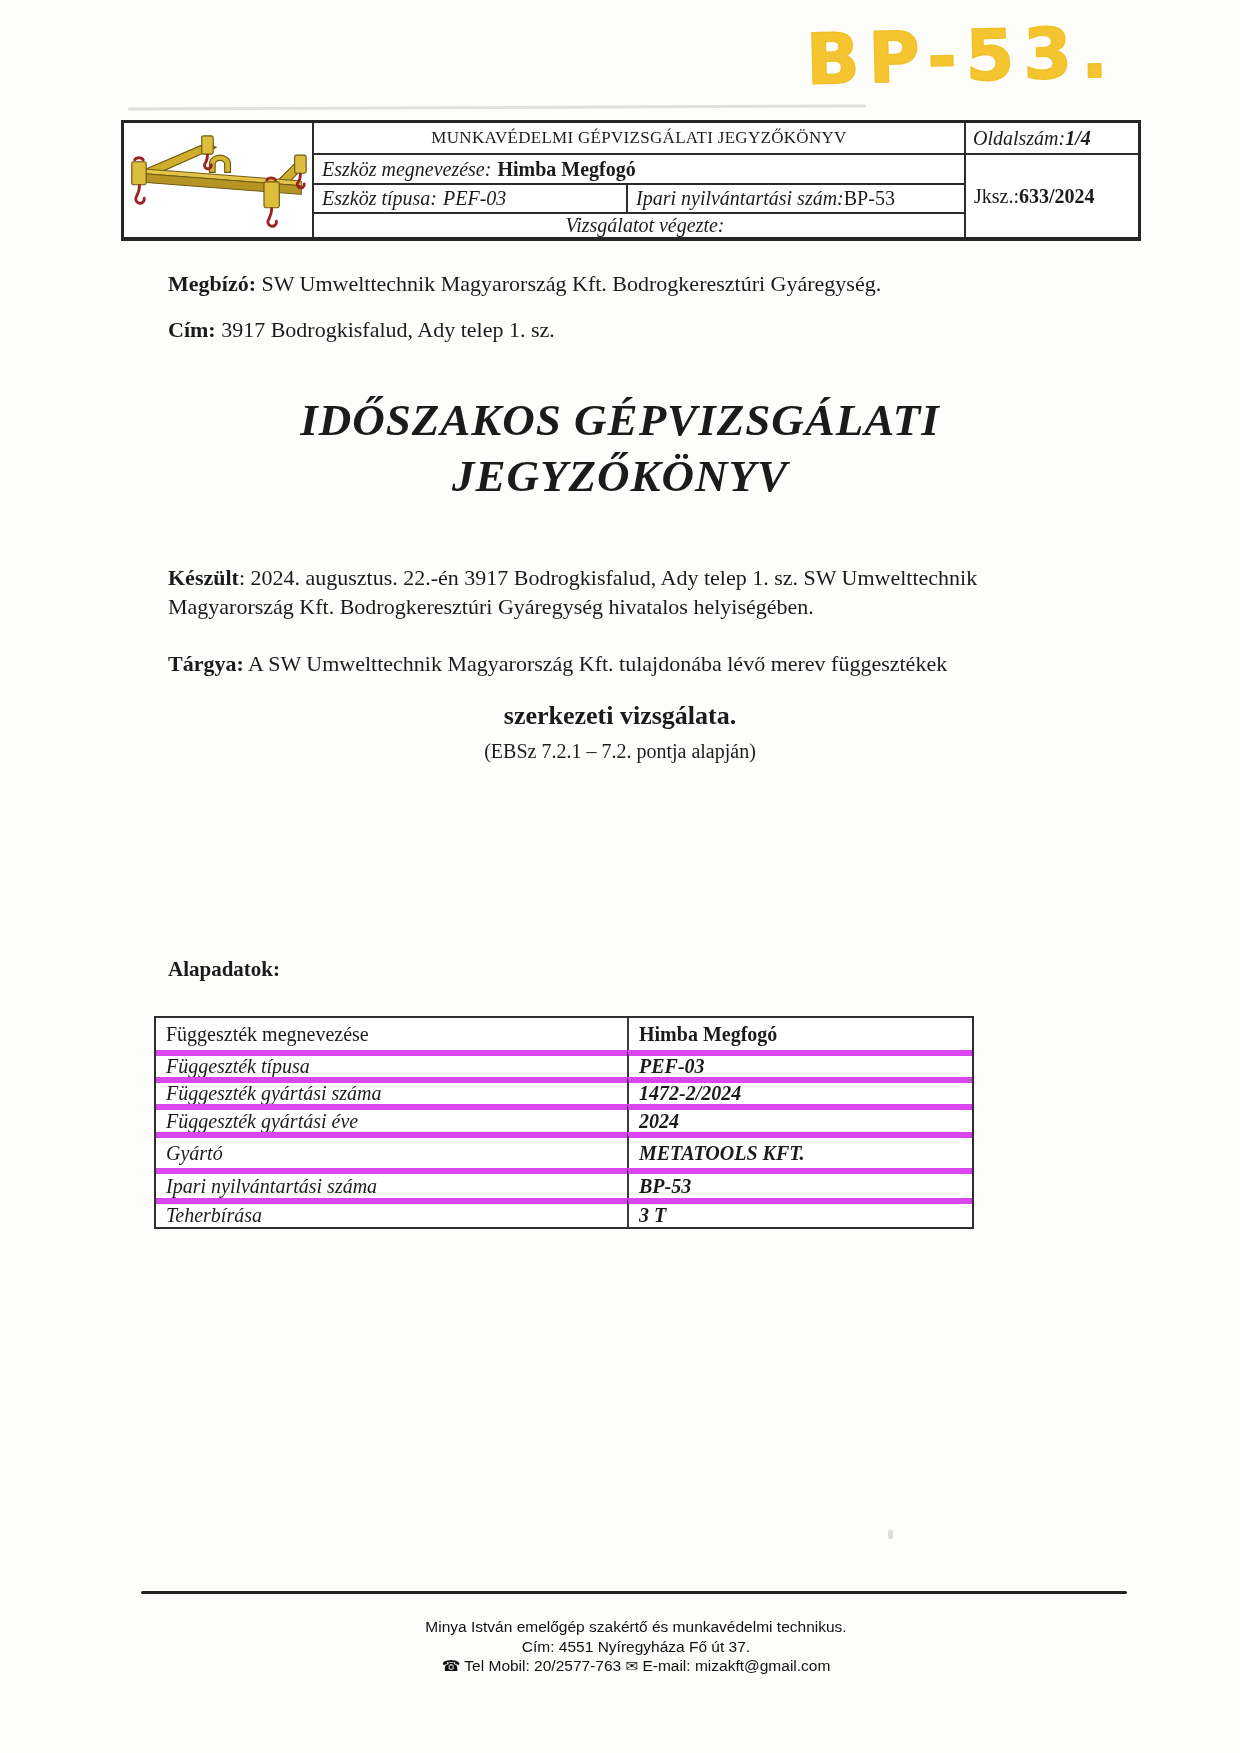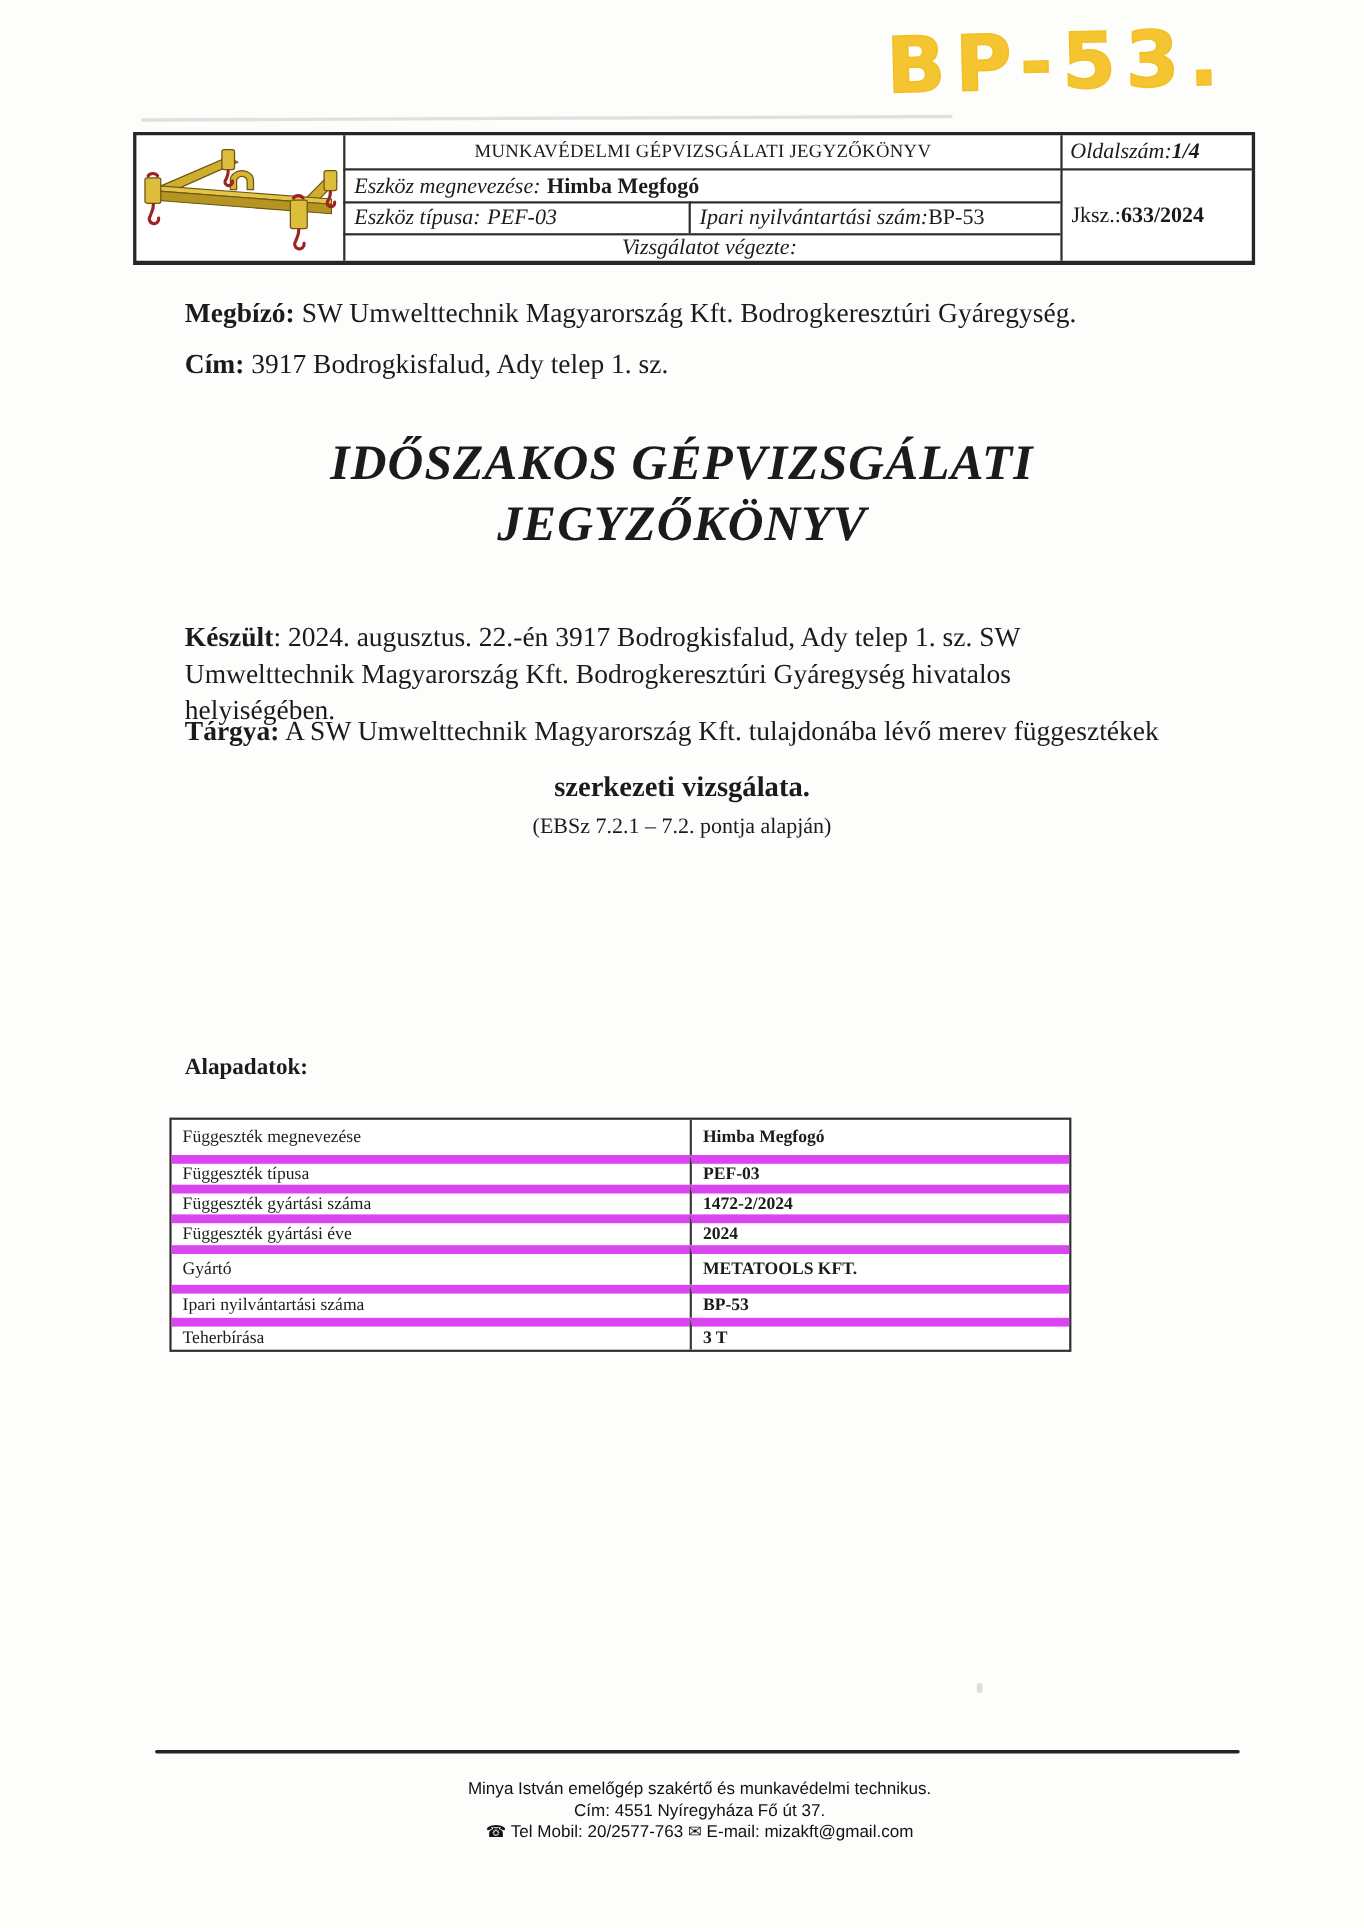--- a/index.html
+++ b/index.html
@@ -26,37 +26,37 @@
   .h-title{grid-row:1;grid-column:2/span 2;border-left:2px solid #2c2c2c;justify-content:center;
            font-size:17px;letter-spacing:.3px;}
   .h-old{grid-row:1;grid-column:4;border-left:2px solid #2c2c2c;padding-left:7px;font-style:italic;}
   .h-name{grid-row:2;grid-column:2/span 2;border-left:2px solid #2c2c2c;border-top:2px solid #2c2c2c;padding-left:8px;}
   .h-jksz{grid-row:2/span 3;grid-column:4;border-left:2px solid #2c2c2c;border-top:2px solid #2c2c2c;padding-left:8px;}
   .h-type{grid-row:3;grid-column:2;border-left:2px solid #2c2c2c;border-top:2px solid #2c2c2c;padding-left:8px;}
   .h-reg{grid-row:3;grid-column:3;border-left:2px solid #2c2c2c;border-top:2px solid #2c2c2c;padding-left:8px;}
   .h-insp{grid-row:4;grid-column:2/span 2;border-left:2px solid #2c2c2c;border-top:2px solid #2c2c2c;padding-left:12px;flex-direction:column;}
   .gap{width:6px;display:inline-block;}
   
-  .para{left:168px;width:890px;font-size:25px;line-height:1.34;}
+  .para{left:168px;width:890px;font-size:22px;line-height:1.34;}
   .p-megbizo{top:269px;}
   .p-cim{top:315px;}
   .doc-title{left:110px;top:393px;width:1020px;text-align:center;font-weight:bold;font-style:italic;
              font-size:45px;line-height:1.24;letter-spacing:1px;}
   .p-keszult{top:563px;}
   .p-targya{top:649px;}
   .p-szerk{left:110px;top:701px;width:1020px;text-align:center;font-weight:bold;font-size:26px;}
   .p-ebsz{left:110px;top:740px;width:1020px;text-align:center;font-size:20px;}
   .p-alap{top:955px;font-size:21px;font-weight:bold;}
   
   .bd{left:154px;top:1016px;width:820px;box-sizing:border-box;border:2px solid #2f2f2f;
       display:grid;grid-template-columns:471px 1fr;
-      grid-template-rows:32px 27px 27px 28px 36px 30px 29px;font-size:16px;background:#fff;}
+      grid-template-rows:32px 27px 27px 28px 36px 30px 29px;font-size:20px;background:#fff;}
   .bd>div{display:flex;align-items:center;box-sizing:border-box;padding-left:10px;white-space:nowrap;overflow:hidden;}
   .bd .v{border-left:2px solid #3a3a3a;font-weight:bold;}
-  .bd .bt{border-top:8px solid #d946ef;}
+  .bd .bt{border-top:6px solid #d946ef;font-style:italic;}
   
   .f-rule{left:141px;top:1591px;width:986px;height:3px;background:#232323;border-radius:2px;}
   .footer{left:136px;top:1601px;width:1000px;text-align:center;color:#111;
           font-family:"Liberation Sans","DejaVu Sans",sans-serif;font-size:15.5px;line-height:1.26;margin-top:16px;}
   .glyph{font-family:"DejaVu Sans",sans-serif;font-size:15px;}
 </style>
 </head>
 <body>
 
 <div class="page">

